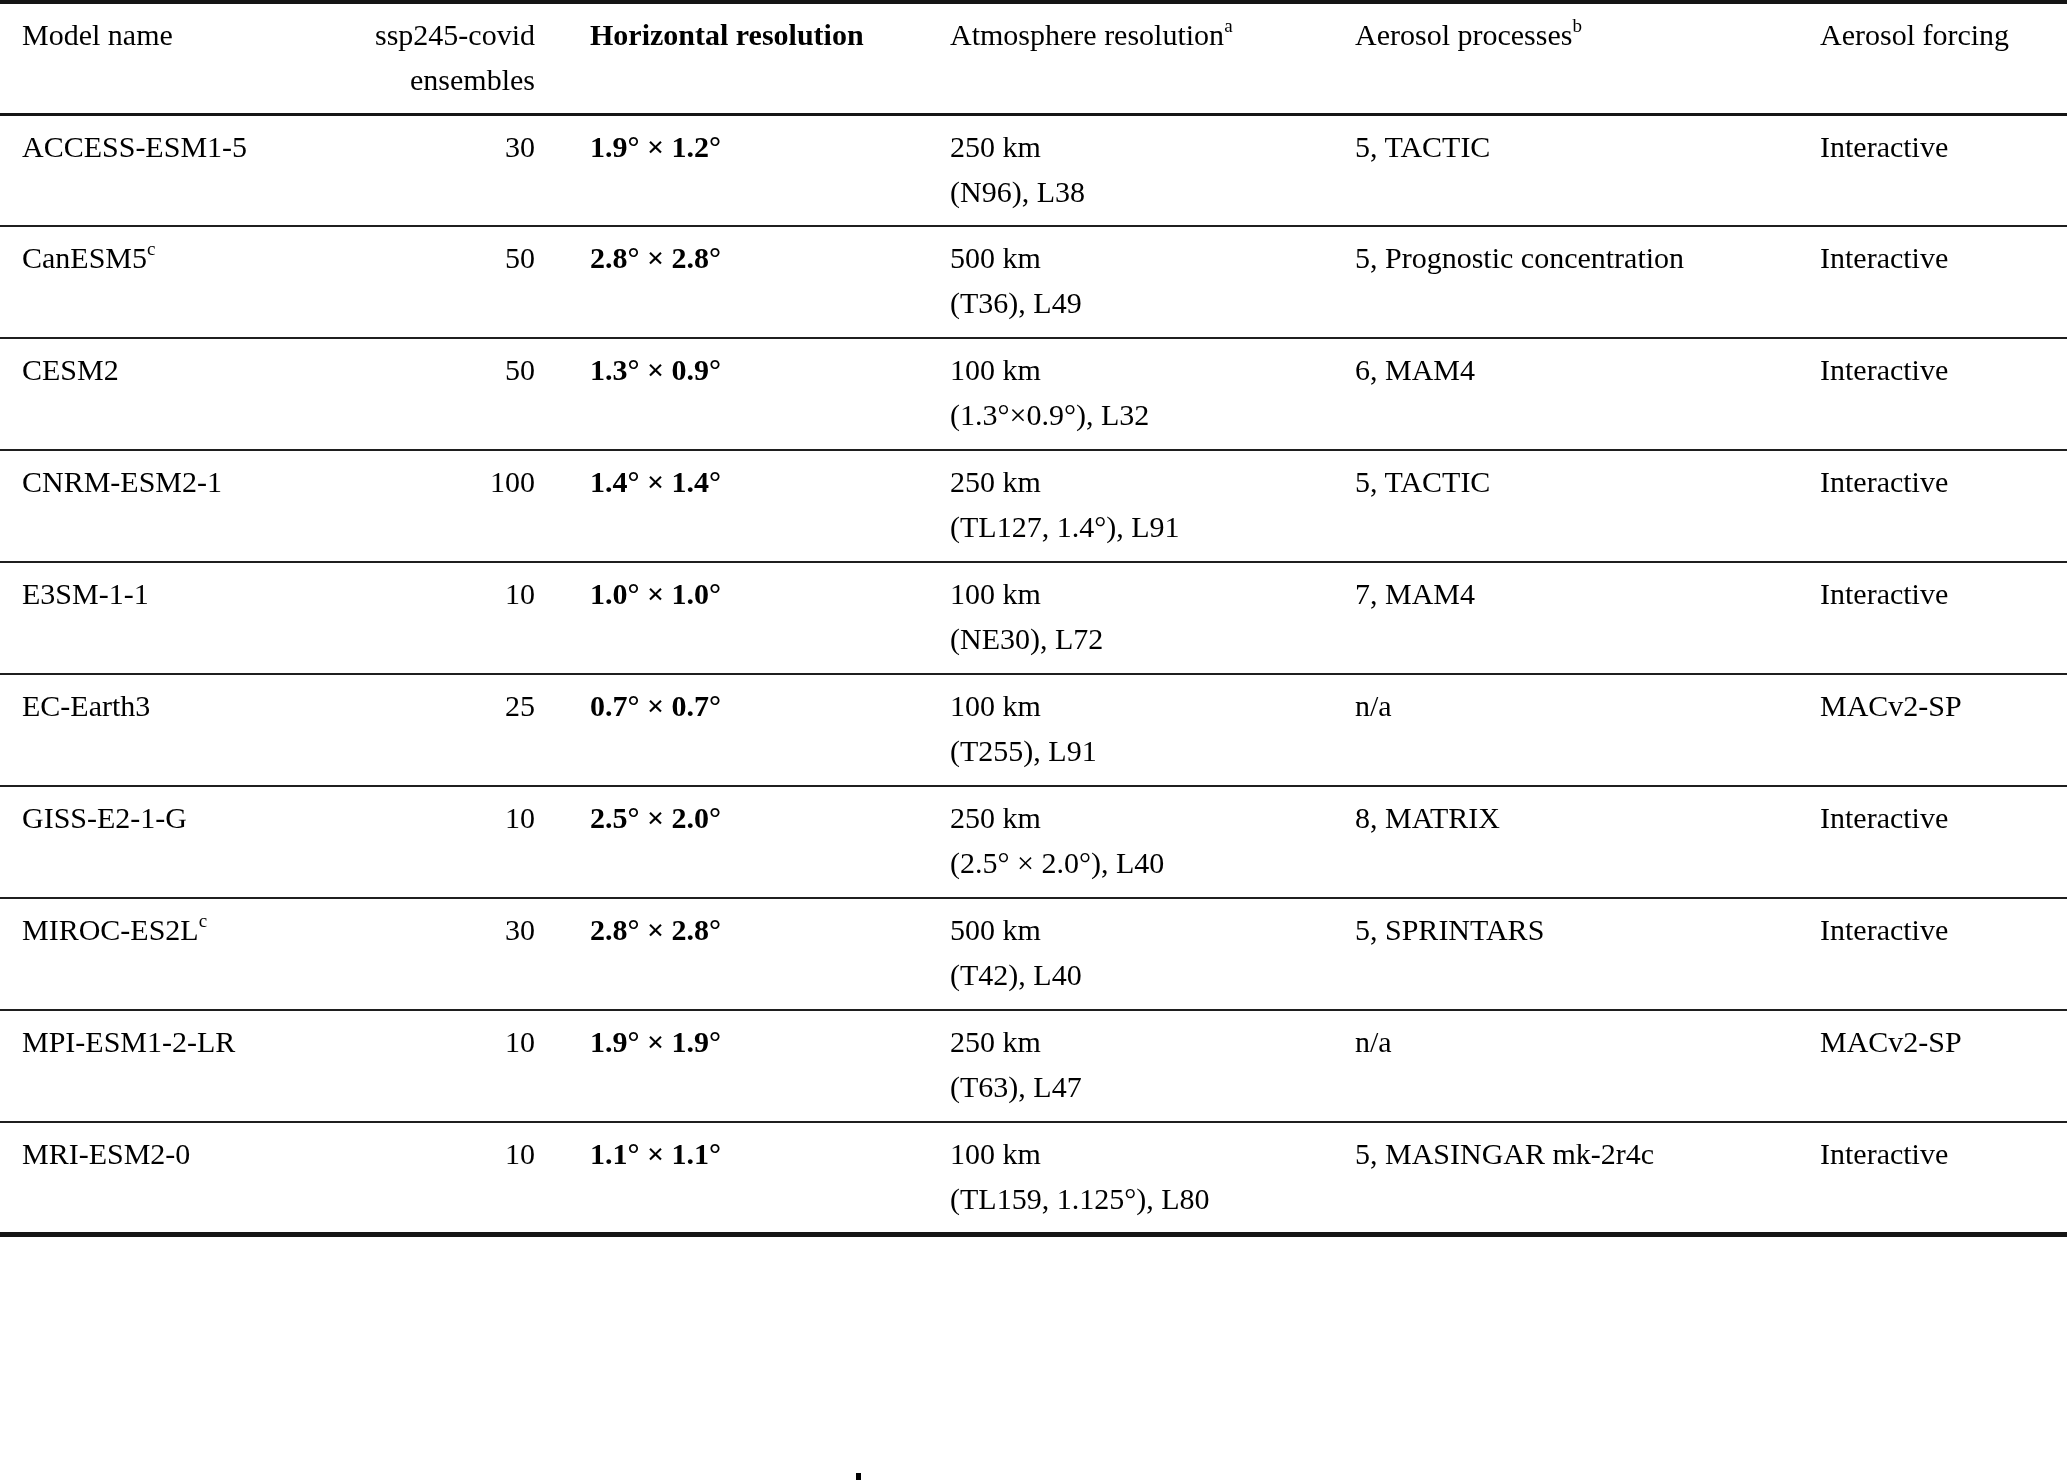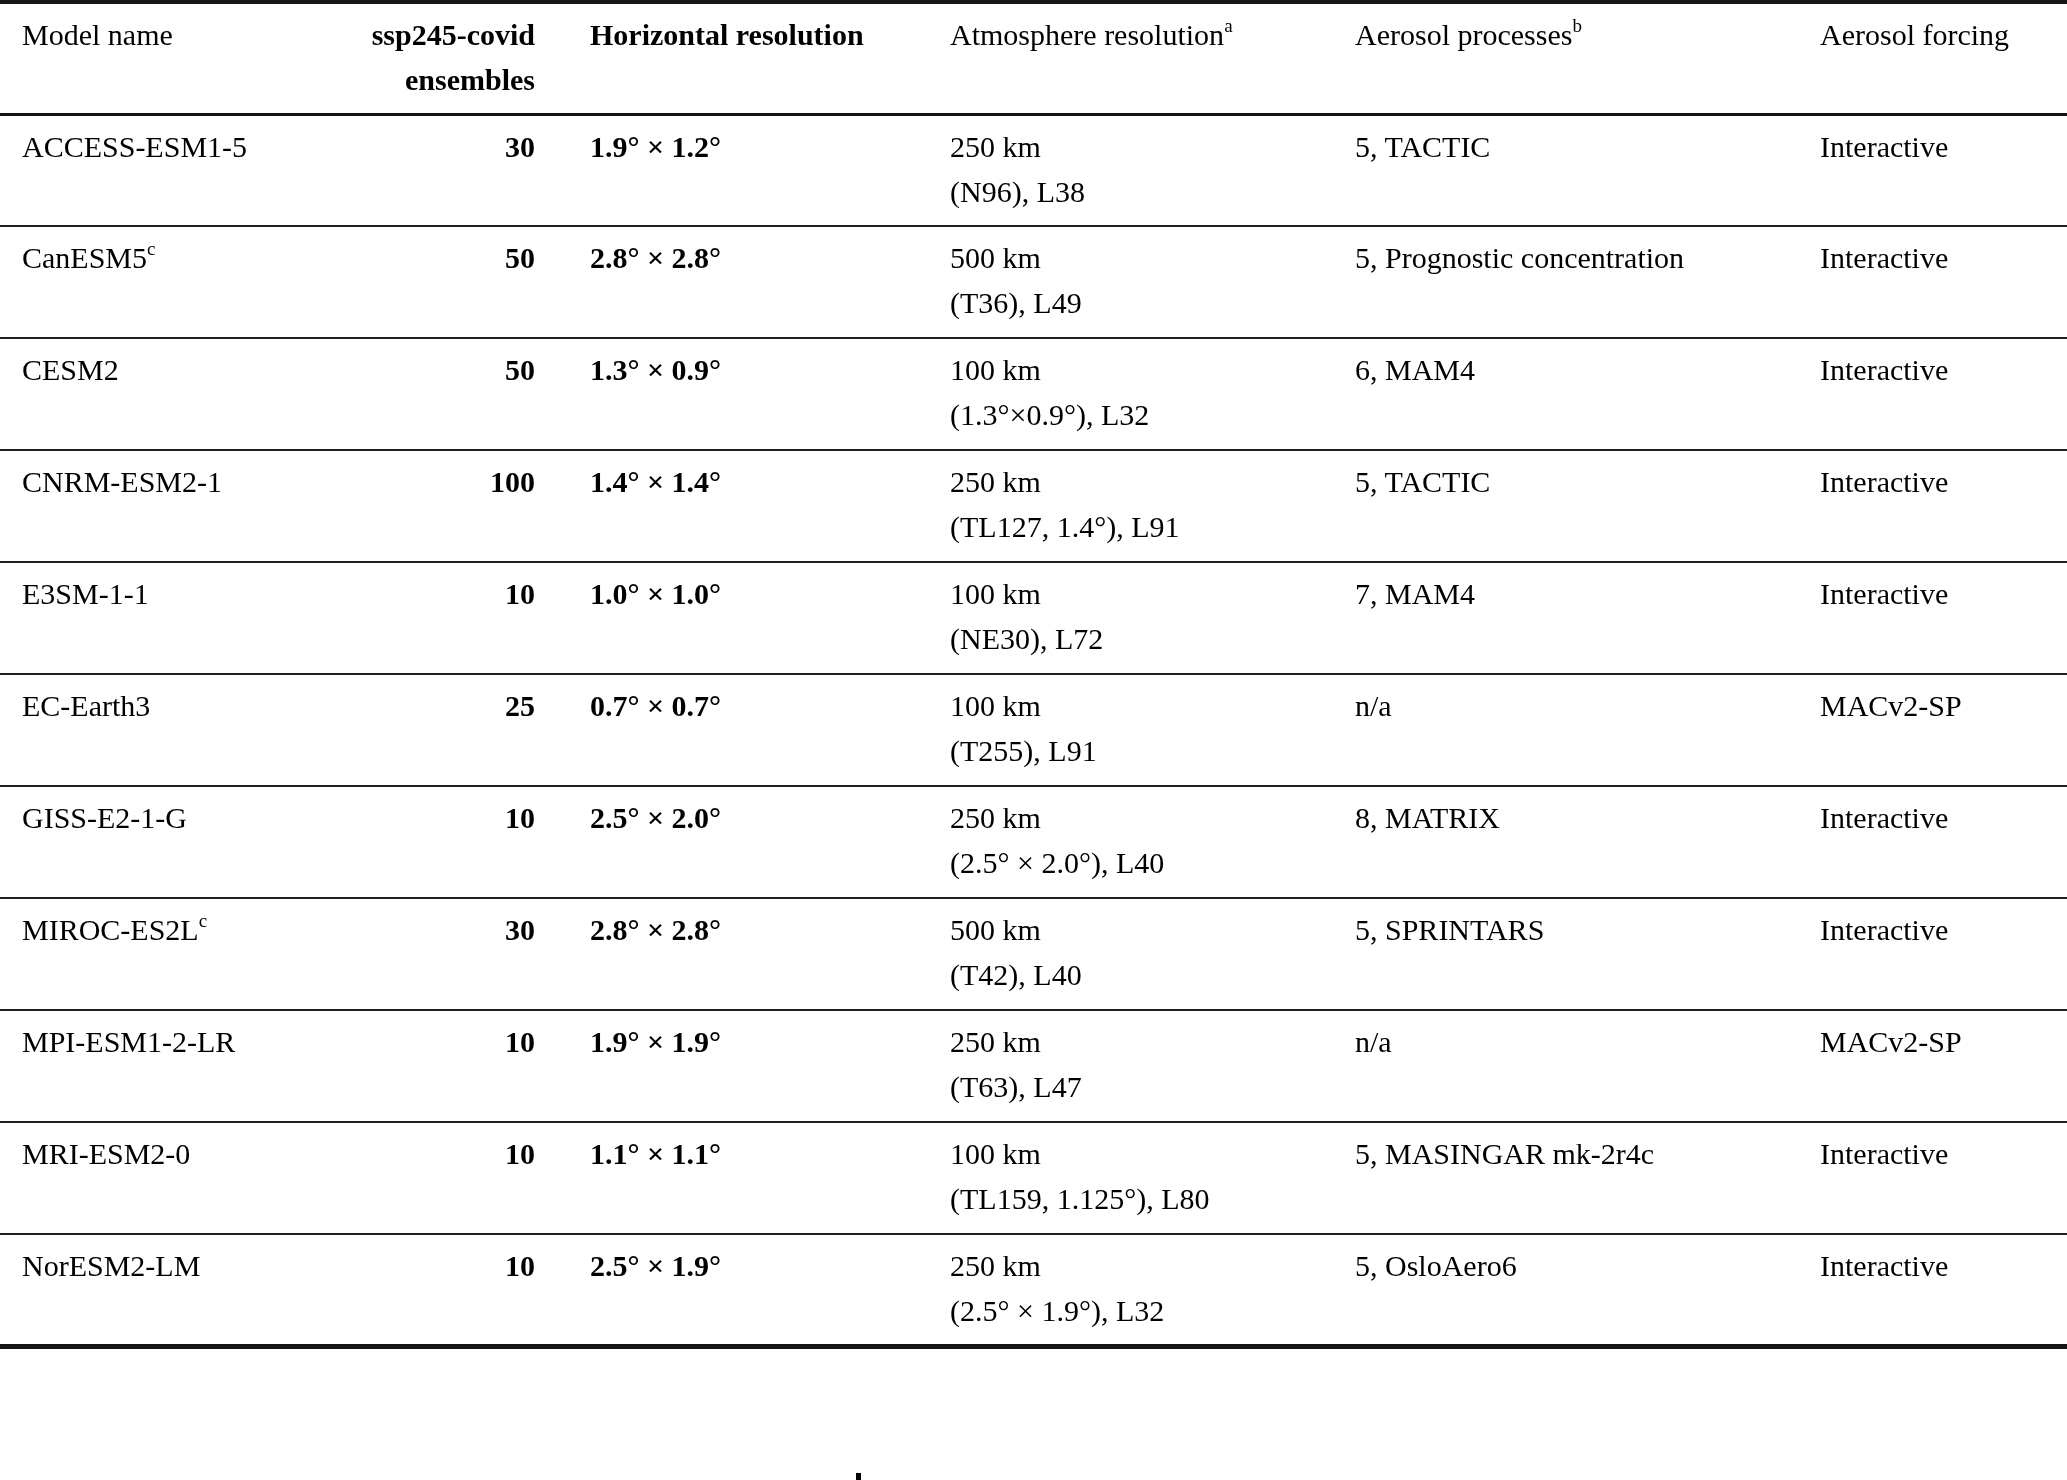--- a/index.html
+++ b/index.html
@@ -30,21 +30,21 @@
   th, td {
     font-weight: normal;
     text-align: left;
     vertical-align: top;
     padding: 8px 0 0 0;
     line-height: 45px;
     white-space: nowrap;
     overflow: hidden;
   }
   .c1 { padding-left: 22px; }
-  .c2 { text-align: right; font-weight: bold; }
+  .c2 { text-align: right; }
   .c3 { padding-left: 55px; font-weight: bold; }
   sup {
     font-size: 19px;
     line-height: 0;
     vertical-align: 13px;
   }
   .rightwrap { text-align: right; }
   #footnote-fragment {
     position: absolute;
     left: 856px;
@@ -202,28 +202,17 @@
     <td class="c2"><span>10</span></td>
     <td class="c3"><span>1.1° × 1.1°</span></td>
     <td class="c4">
           <div>100 km</div>
           <div>(TL159, 1.125°), L80</div>
         </td>
     <td class="c5"><span>5, MASINGAR mk-2r4c</span></td>
     <td class="c6"><span>Interactive</span></td>
   </tr>
 
-  <tr>
-    <td class="c1"><span>NorESM2-LM</span><sup></sup></td>
-    <td class="c2"><span>10</span></td>
-    <td class="c3"><span>2.5° × 1.9°</span></td>
-    <td class="c4">
-          <div>250 km</div>
-          <div>(2.5° × 1.9°), L32</div>
-        </td>
-    <td class="c5"><span>5, OsloAero6</span></td>
-    <td class="c6"><span>Interactive</span></td>
-  </tr>
 
 </tbody>
 </table>
 
 <div id="footnote-fragment"></div>
 
 </body></html>

